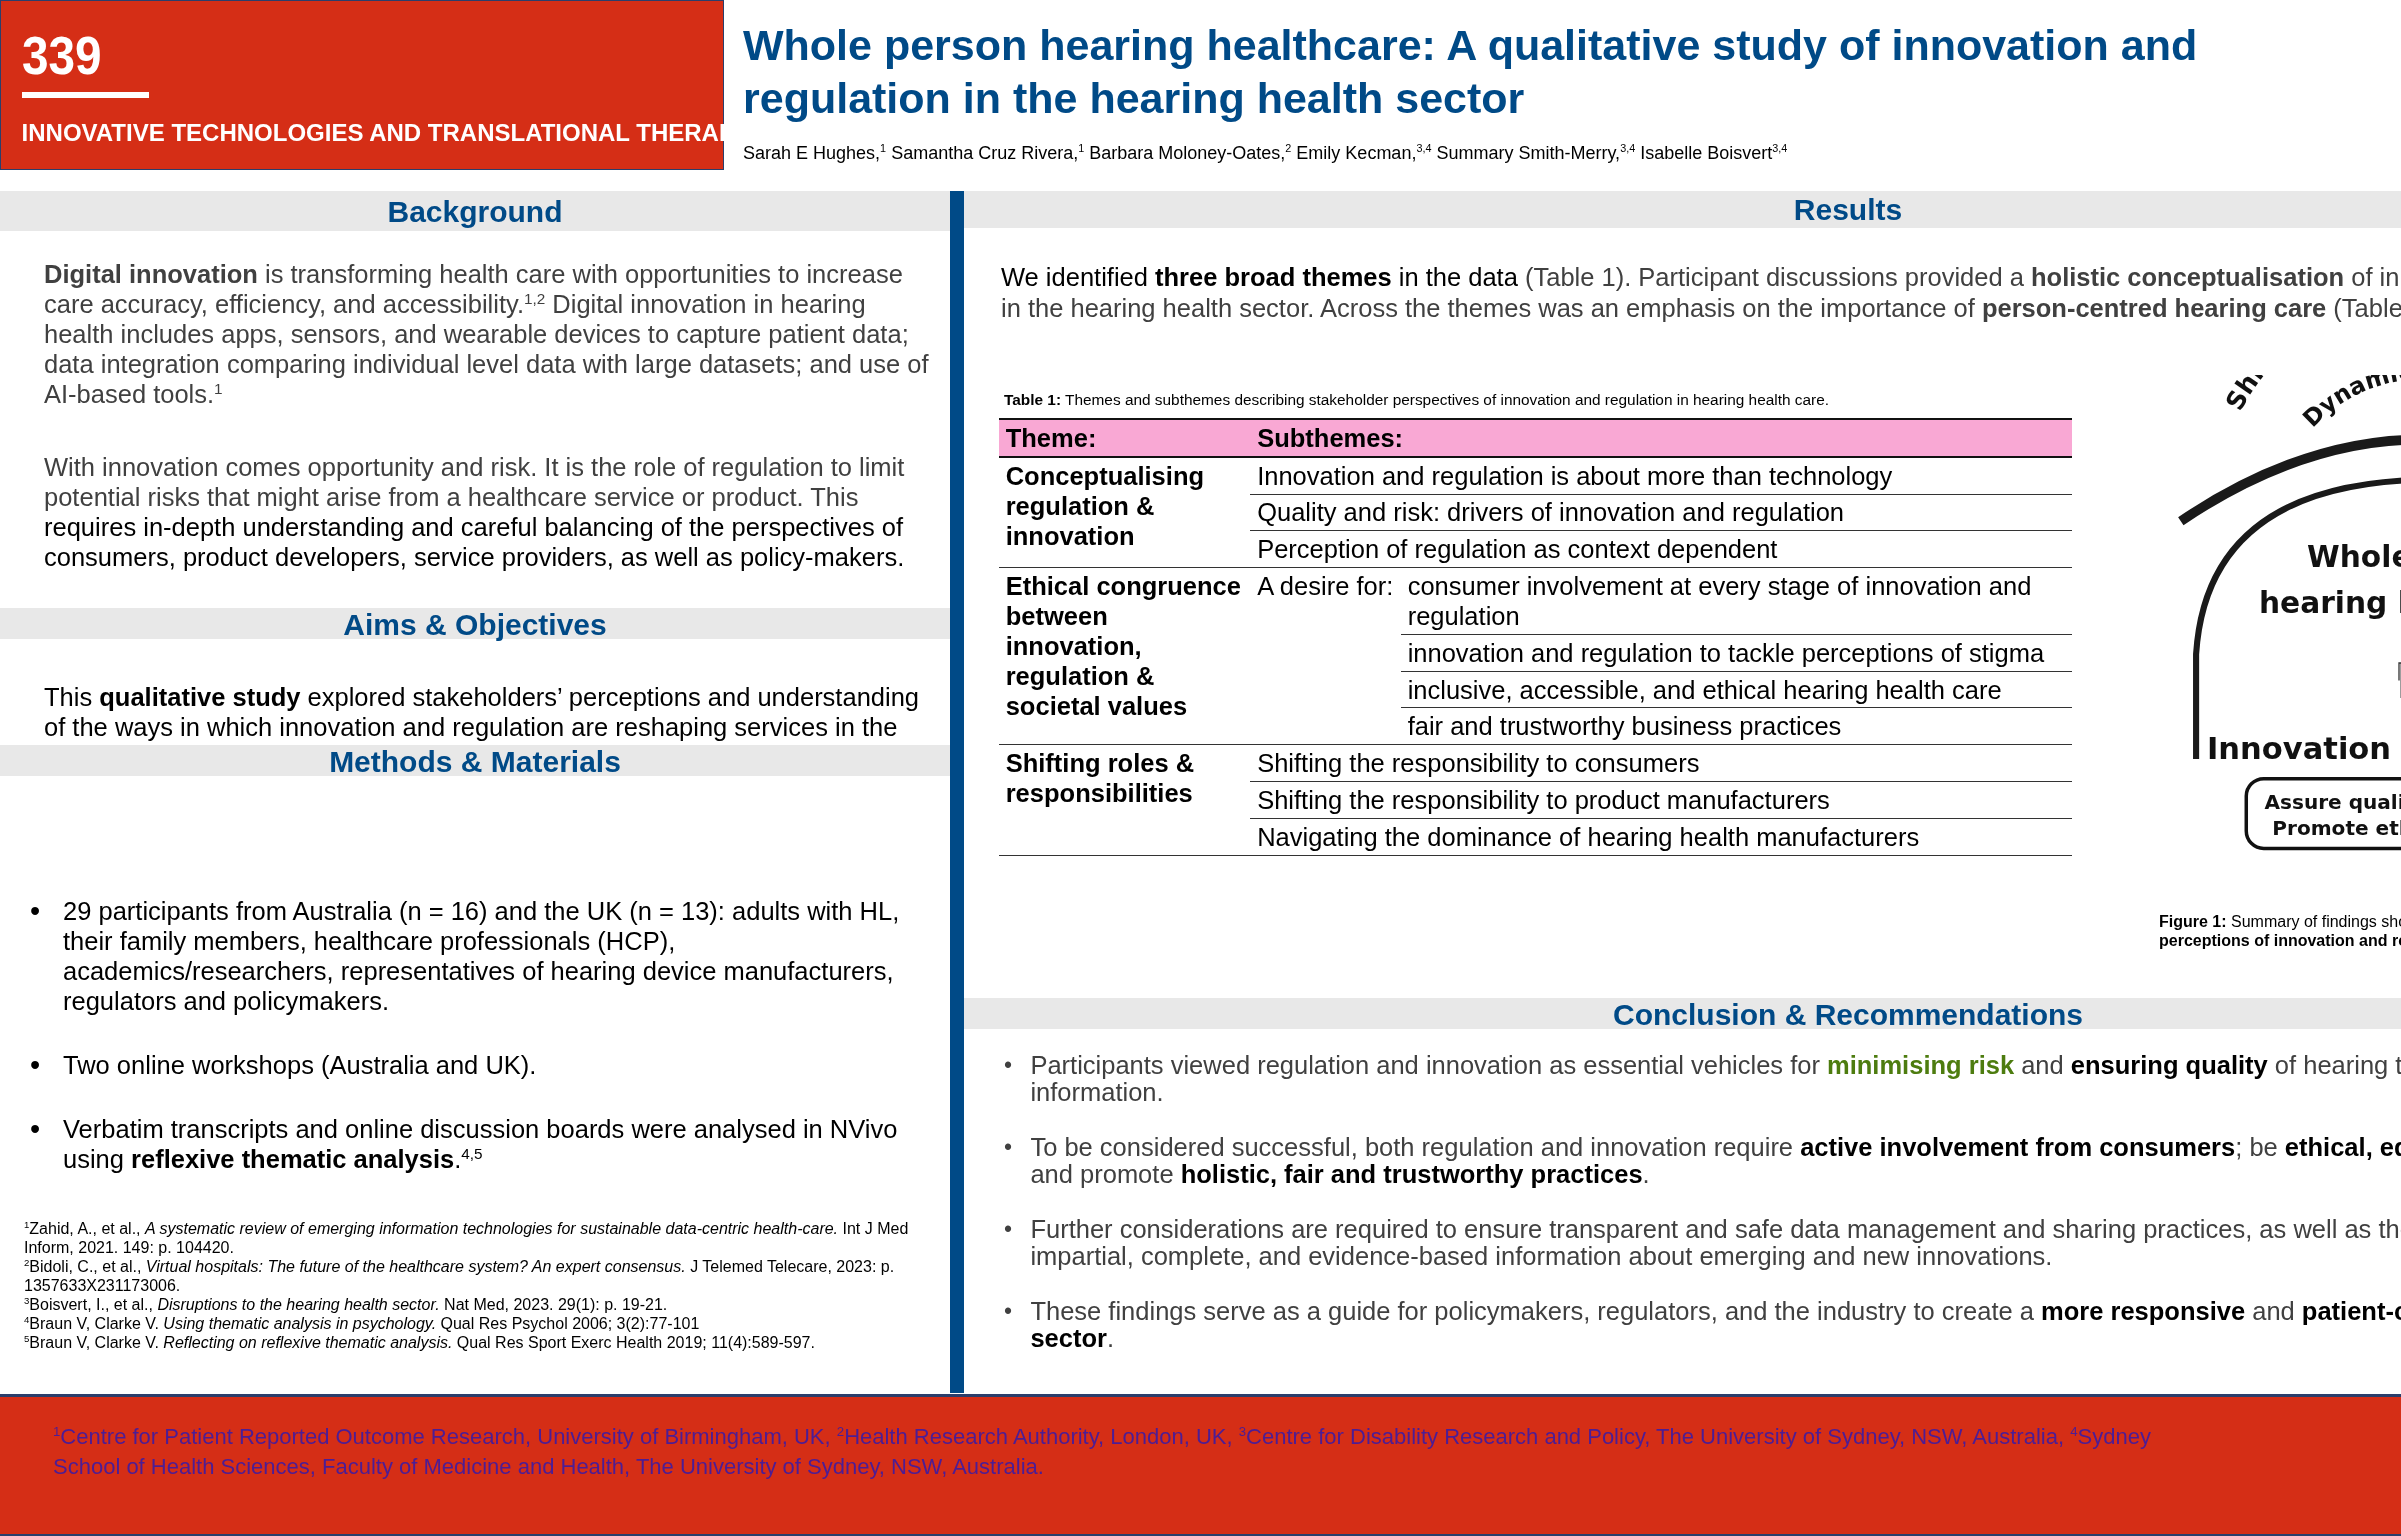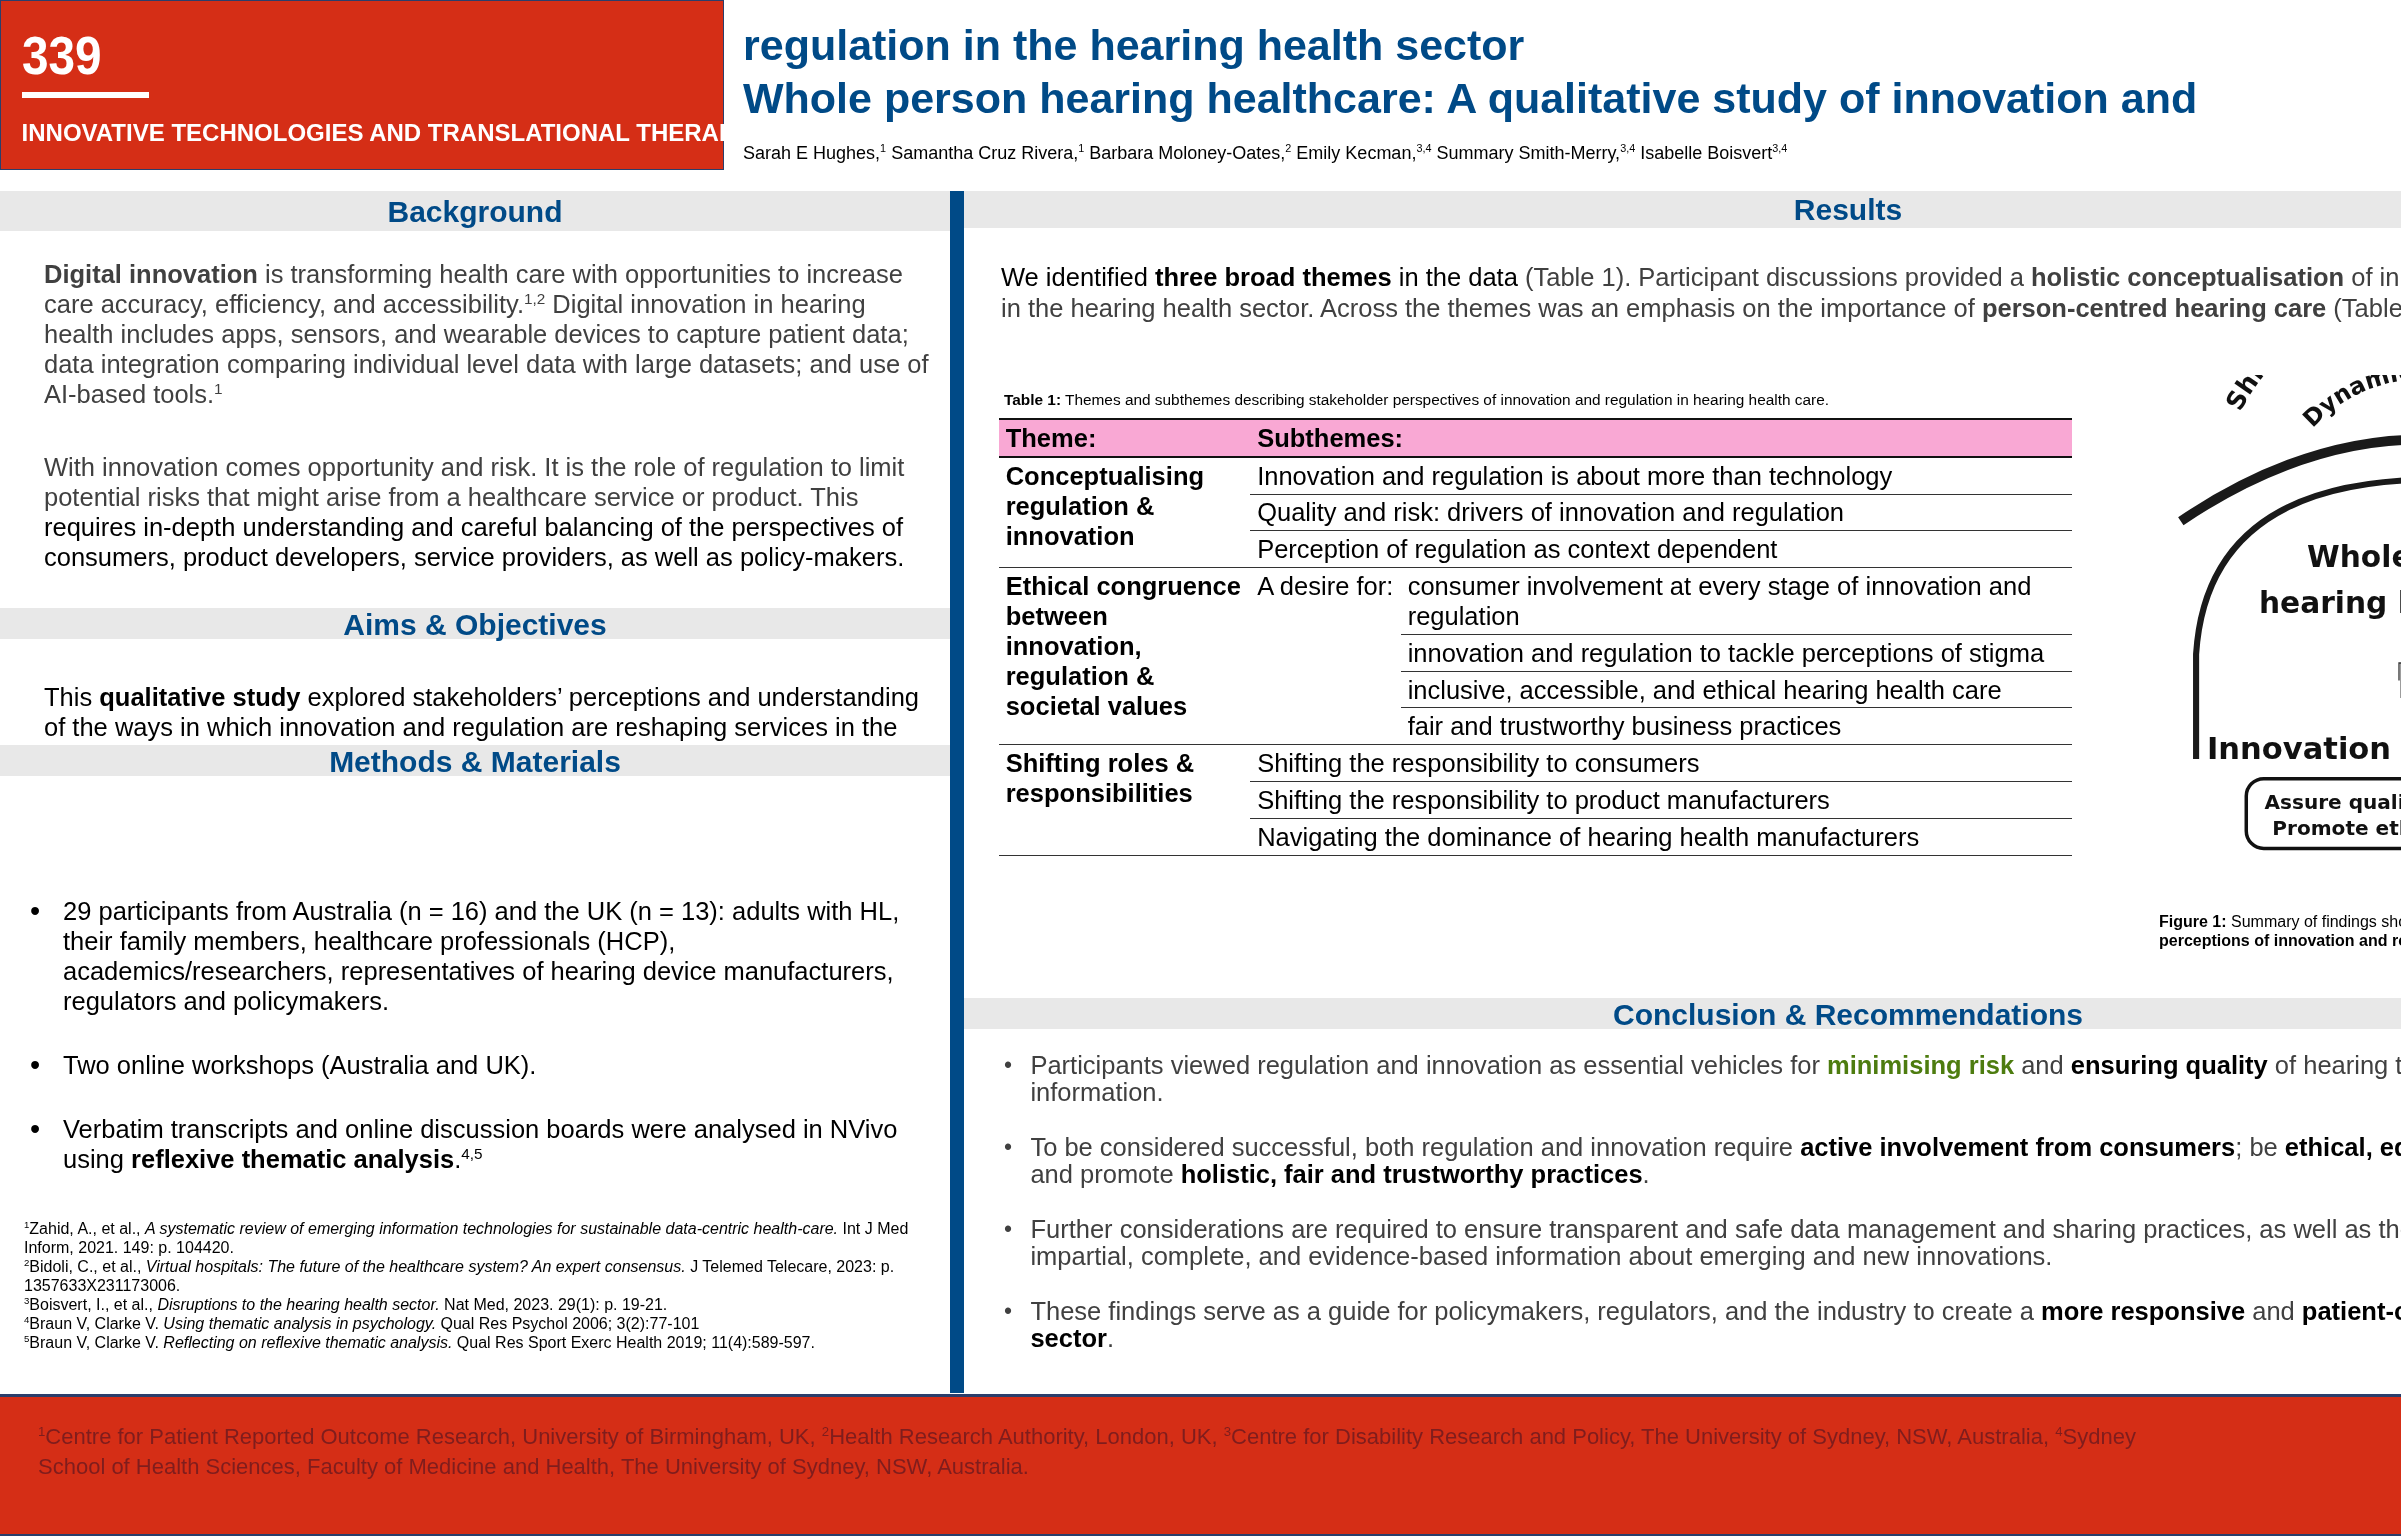--- a/index.html
+++ b/index.html
@@ -46,33 +46,33 @@
   .sub-sep td.sub { border-bottom: 1.9px solid #333; }
   
   #figure { left: 2147px; top: 375px; width: 552px; height: 480px; }
   #fig-caption { left: 2159px; top: 912px; width: 552px; font-size: 16px; line-height: 19px; color: #000; }
   
   #concl-list { left: 1004px; top: 1052px; width: 1691px; }
   #concl-list li { padding-left: 26.4px; margin-bottom: 28px; color: #404040; line-height: 27px; }
   #concl-list li::before { font-size: 23px; }
   
   #footer { left: 0; top: 1394px; width: 2733px; height: 143px; background: #D52E16; border-top: 3.8px solid #2B3E6B; border-bottom: 3.8px solid #2B3E6B; box-sizing: border-box; }
-  #affil { left: 38px; top: 1422px; width: 2113px; font-size: 22px; line-height: 30px; color: #7f1d1d; }
+  #affil { left: 53px; top: 1422px; width: 2113px; font-size: 22px; line-height: 30px; color: #4c1d95; }
 </style>
 </head>
 <body>
 
 <div id="hdr-red" class="abs"></div>
 <div id="poster-num" class="abs">339</div>
 <div id="num-underline" class="abs"></div>
 <div id="track" class="abs">INNOVATIVE TECHNOLOGIES AND TRANSLATIONAL THERAPIES</div>
 
 <div id="title" class="abs">
+  <div>Whole person hearing healthcare: A qualitative study of innovation and</div>
   <div>regulation in the hearing health sector</div>
-  <div>Whole person hearing healthcare: A qualitative study of innovation and</div>
 </div>
 
 <div id="authors" class="abs">
   <span>Sarah E Hughes,</span><sup>1</sup>
   <span> Samantha Cruz Rivera,</span><sup>1</sup>
   <span> Barbara Moloney-Oates,</span><sup>2</sup>
   <span> Emily Kecman,</span><sup>3,4</sup>
   <span> Summary Smith-Merry,</span><sup>3,4</sup>
   <span> Isabelle Boisvert</span><sup>3,4</sup>
 </div>

